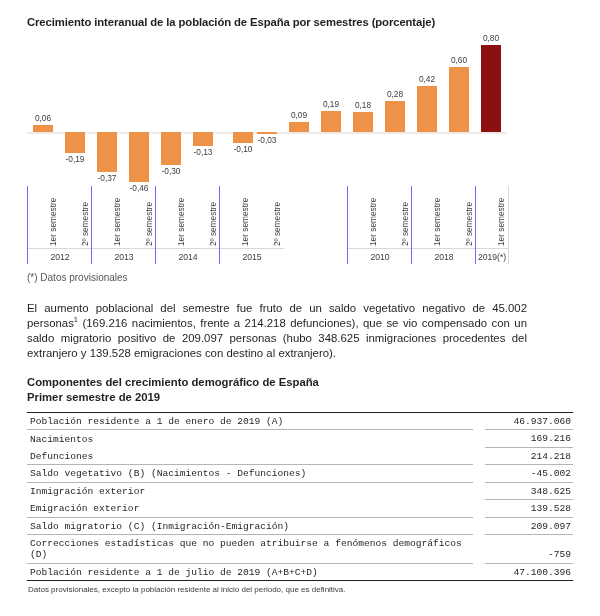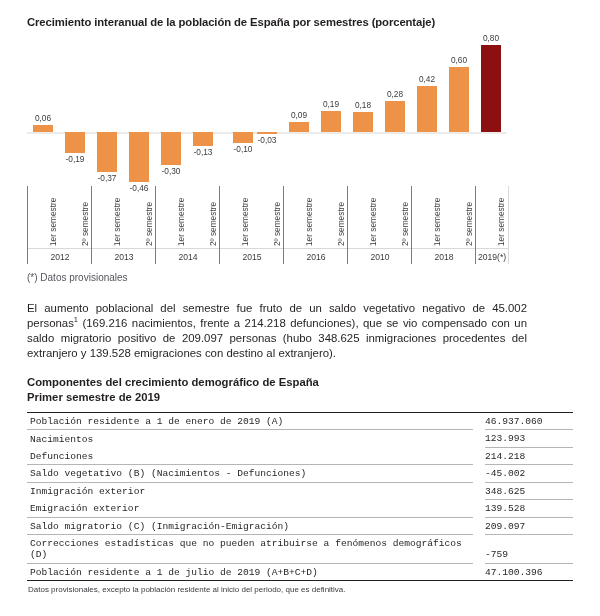--- a/index.html
+++ b/index.html
@@ -86,21 +86,21 @@
     border-collapse:collapse;font-size:9.6px;color:#231f20;
   }
   table.comp td{
     padding:2.9px 0 2.6px 0;
     vertical-align:bottom;
     border-bottom:1px solid #b5b5b5;
     font-family:Liberation Mono, monospace;
   }
   table.comp td.lab{padding-left:3px;text-align:left;}
   table.comp td.gap{width:12px;border-bottom:none;}
-  table.comp td.val{width:86px;text-align:left;padding-right:2px;}
+  table.comp td.val{width:86px;text-align:right;padding-right:2px;}
   table.comp tr.top td{border-top:1.6px solid #231f20;}
   table.comp tr.top td.gap{border-top:1.6px solid #231f20;}
   table.comp tr.nl td.lab{border-bottom:none;}
   table.comp tr.last td{border-bottom:1.4px solid #231f20;}
   .tbl-note{
     position:absolute;left:28px;top:585px;
     font-size:8px;color:#3b3b40;
   }
 </style>
 </head>
@@ -206,29 +206,20 @@
         </div>
         <div class="grp" style="left: 192px; width: 64px;">
           <div class="sem" style="left: 6px;">
             <span>1er semestre</span>
           </div>
           <div class="sem" style="left: 38px;">
             <span>2º semestre</span>
           </div>
           <div class="yr">2015</div>
         </div>
-        <div class="grp" style="left: 256px; width: 64px;">
-          <div class="sem" style="left: 6px;">
-            <span>1er semestre</span>
-          </div>
-          <div class="sem" style="left: 38px;">
-            <span>2º semestre</span>
-          </div>
-          <div class="yr">2016</div>
-        </div>
         <div class="grp" style="left: 320px; width: 64px;">
           <div class="sem" style="left: 6px;">
             <span>1er semestre</span>
           </div>
           <div class="sem" style="left: 38px;">
             <span>2º semestre</span>
           </div>
           <div class="yr">2010</div>
         </div>
         <div class="grp" style="left: 384px; width: 64px;">
@@ -261,21 +252,21 @@
   <table class="comp">
     <tbody id="tbody">
         <tr class="top">
           <td class="lab">Población residente a 1 de enero de 2019 (A)</td>
           <td class="gap"></td>
           <td class="val">46.937.060</td>
         </tr>
         <tr class="nl">
           <td class="lab">Nacimientos</td>
           <td class="gap"></td>
-          <td class="val">123.993</td>
+          <td class="val">169.216</td>
         </tr>
         <tr>
           <td class="lab">Defunciones</td>
           <td class="gap"></td>
           <td class="val">214.218</td>
         </tr>
         <tr>
           <td class="lab">Saldo vegetativo (B) (Nacimientos - Defunciones)</td>
           <td class="gap"></td>
           <td class="val">-45.002</td>

